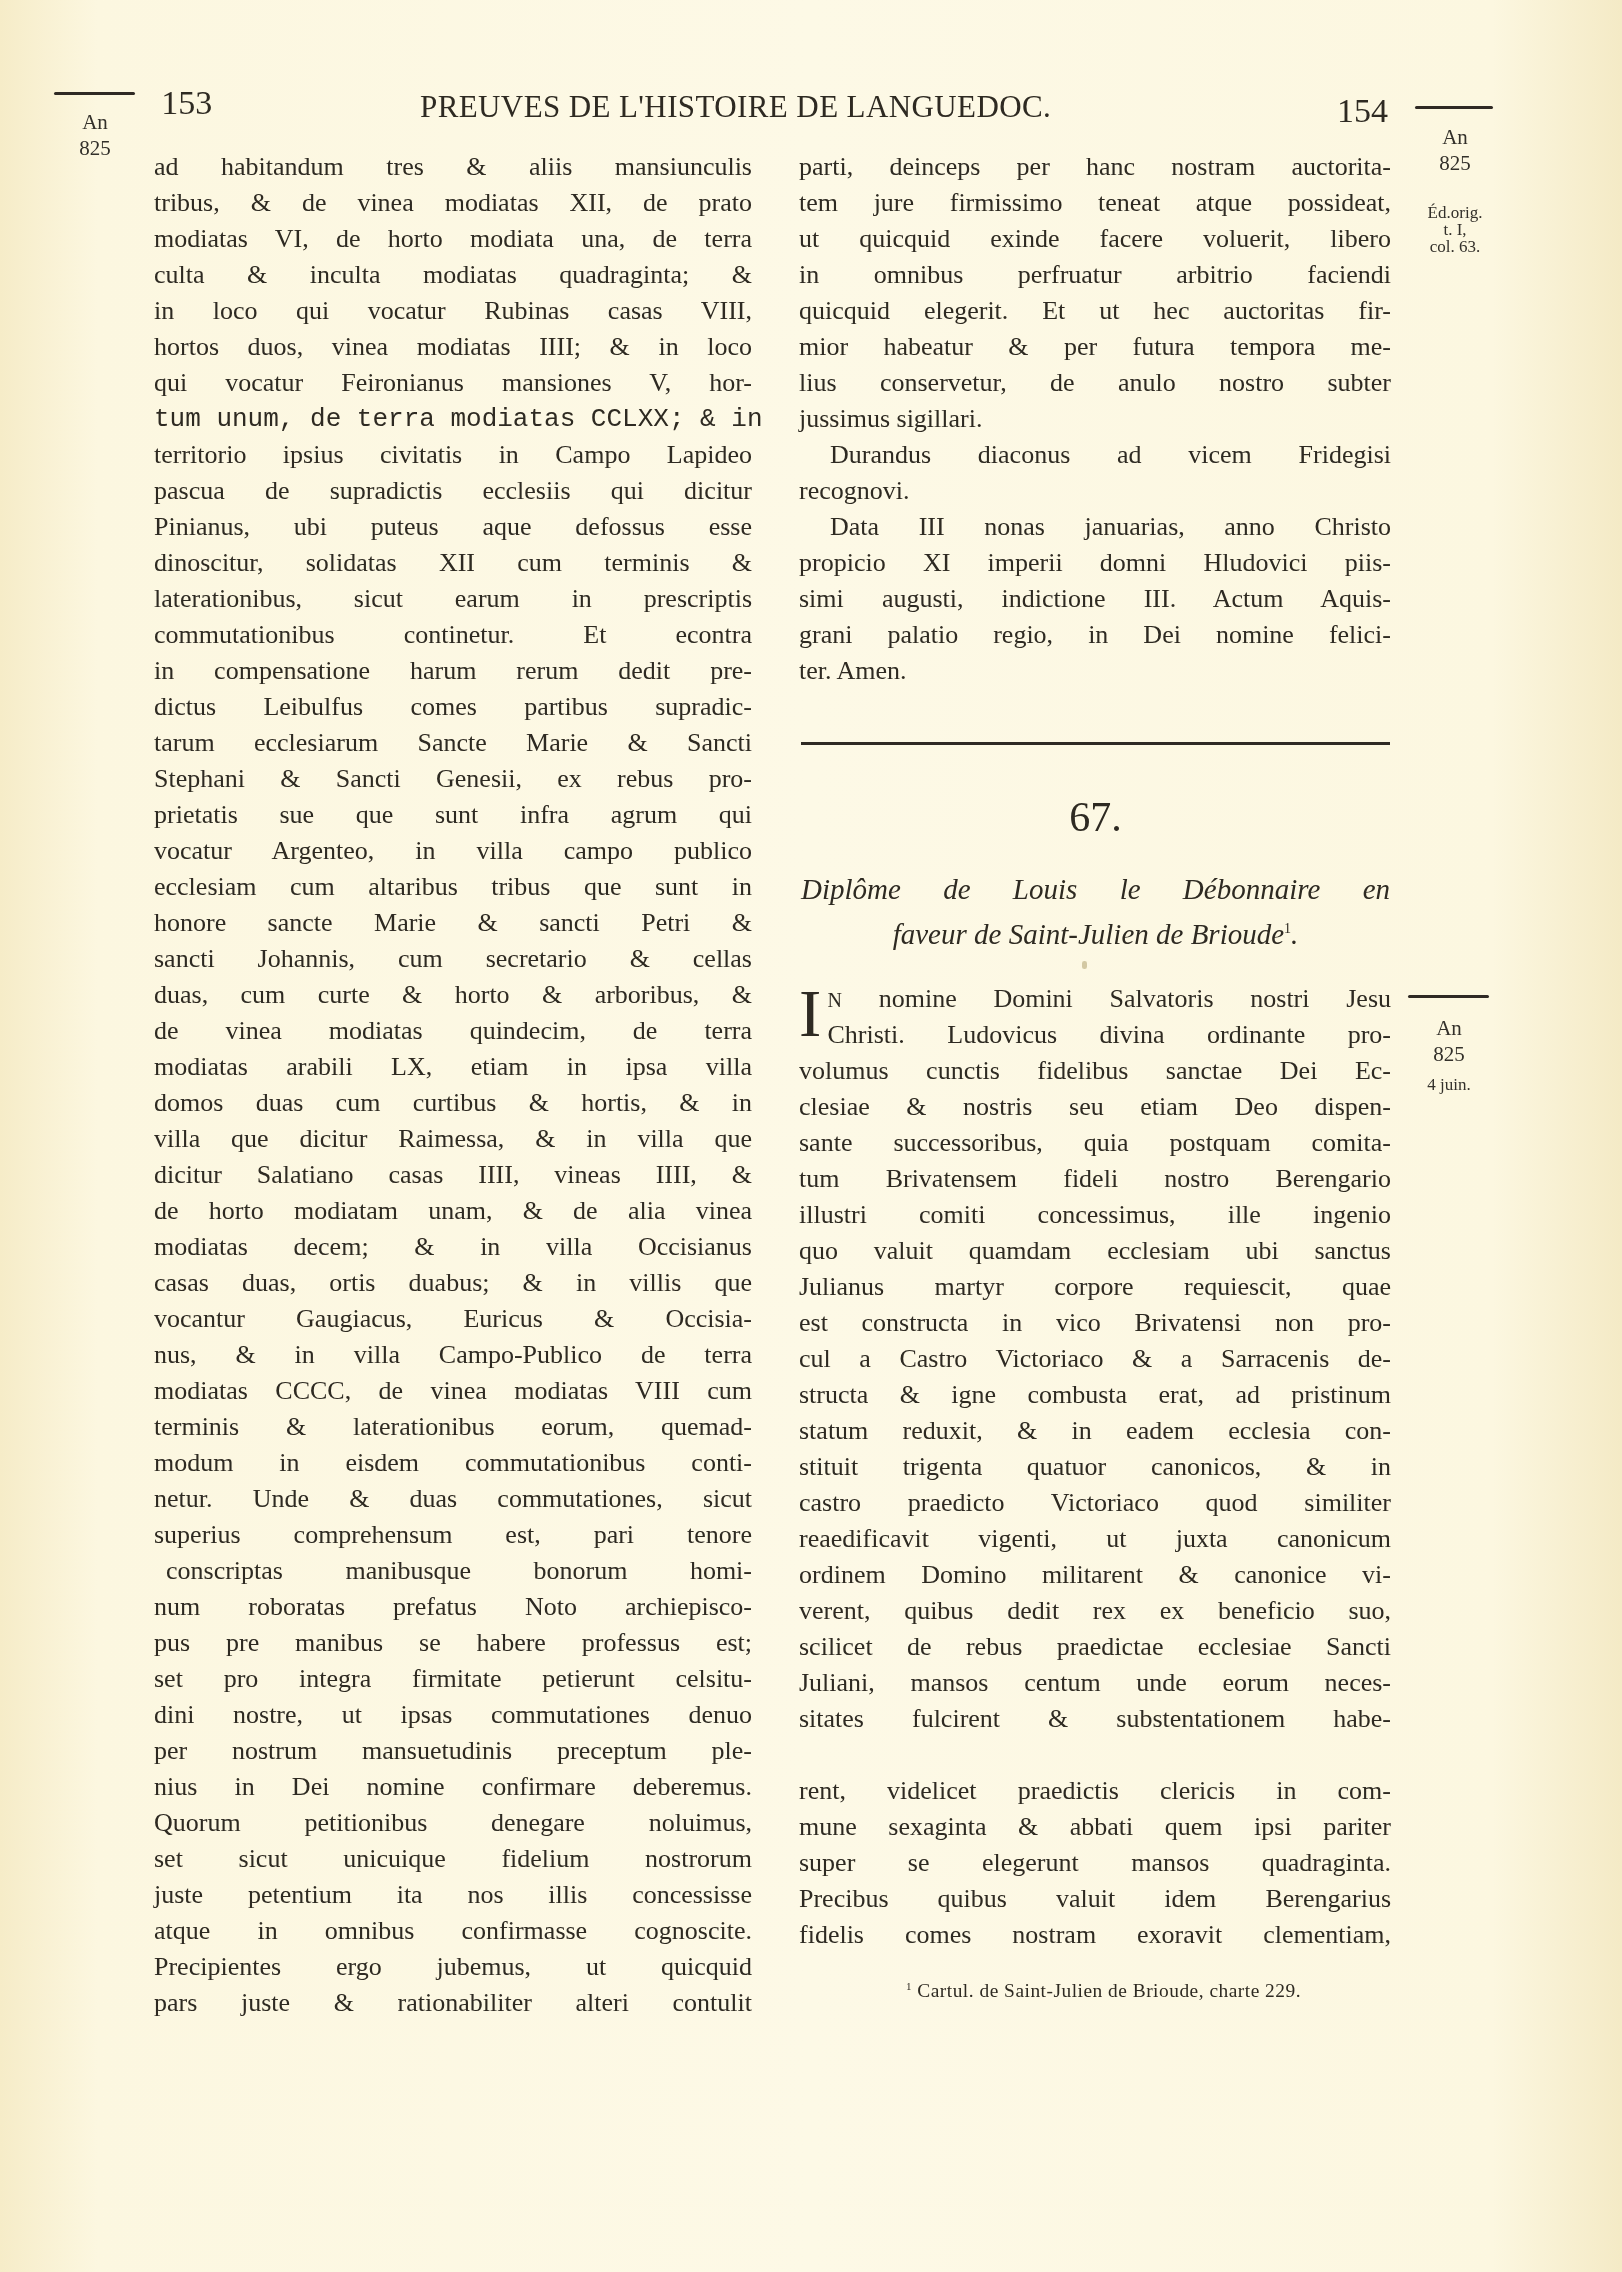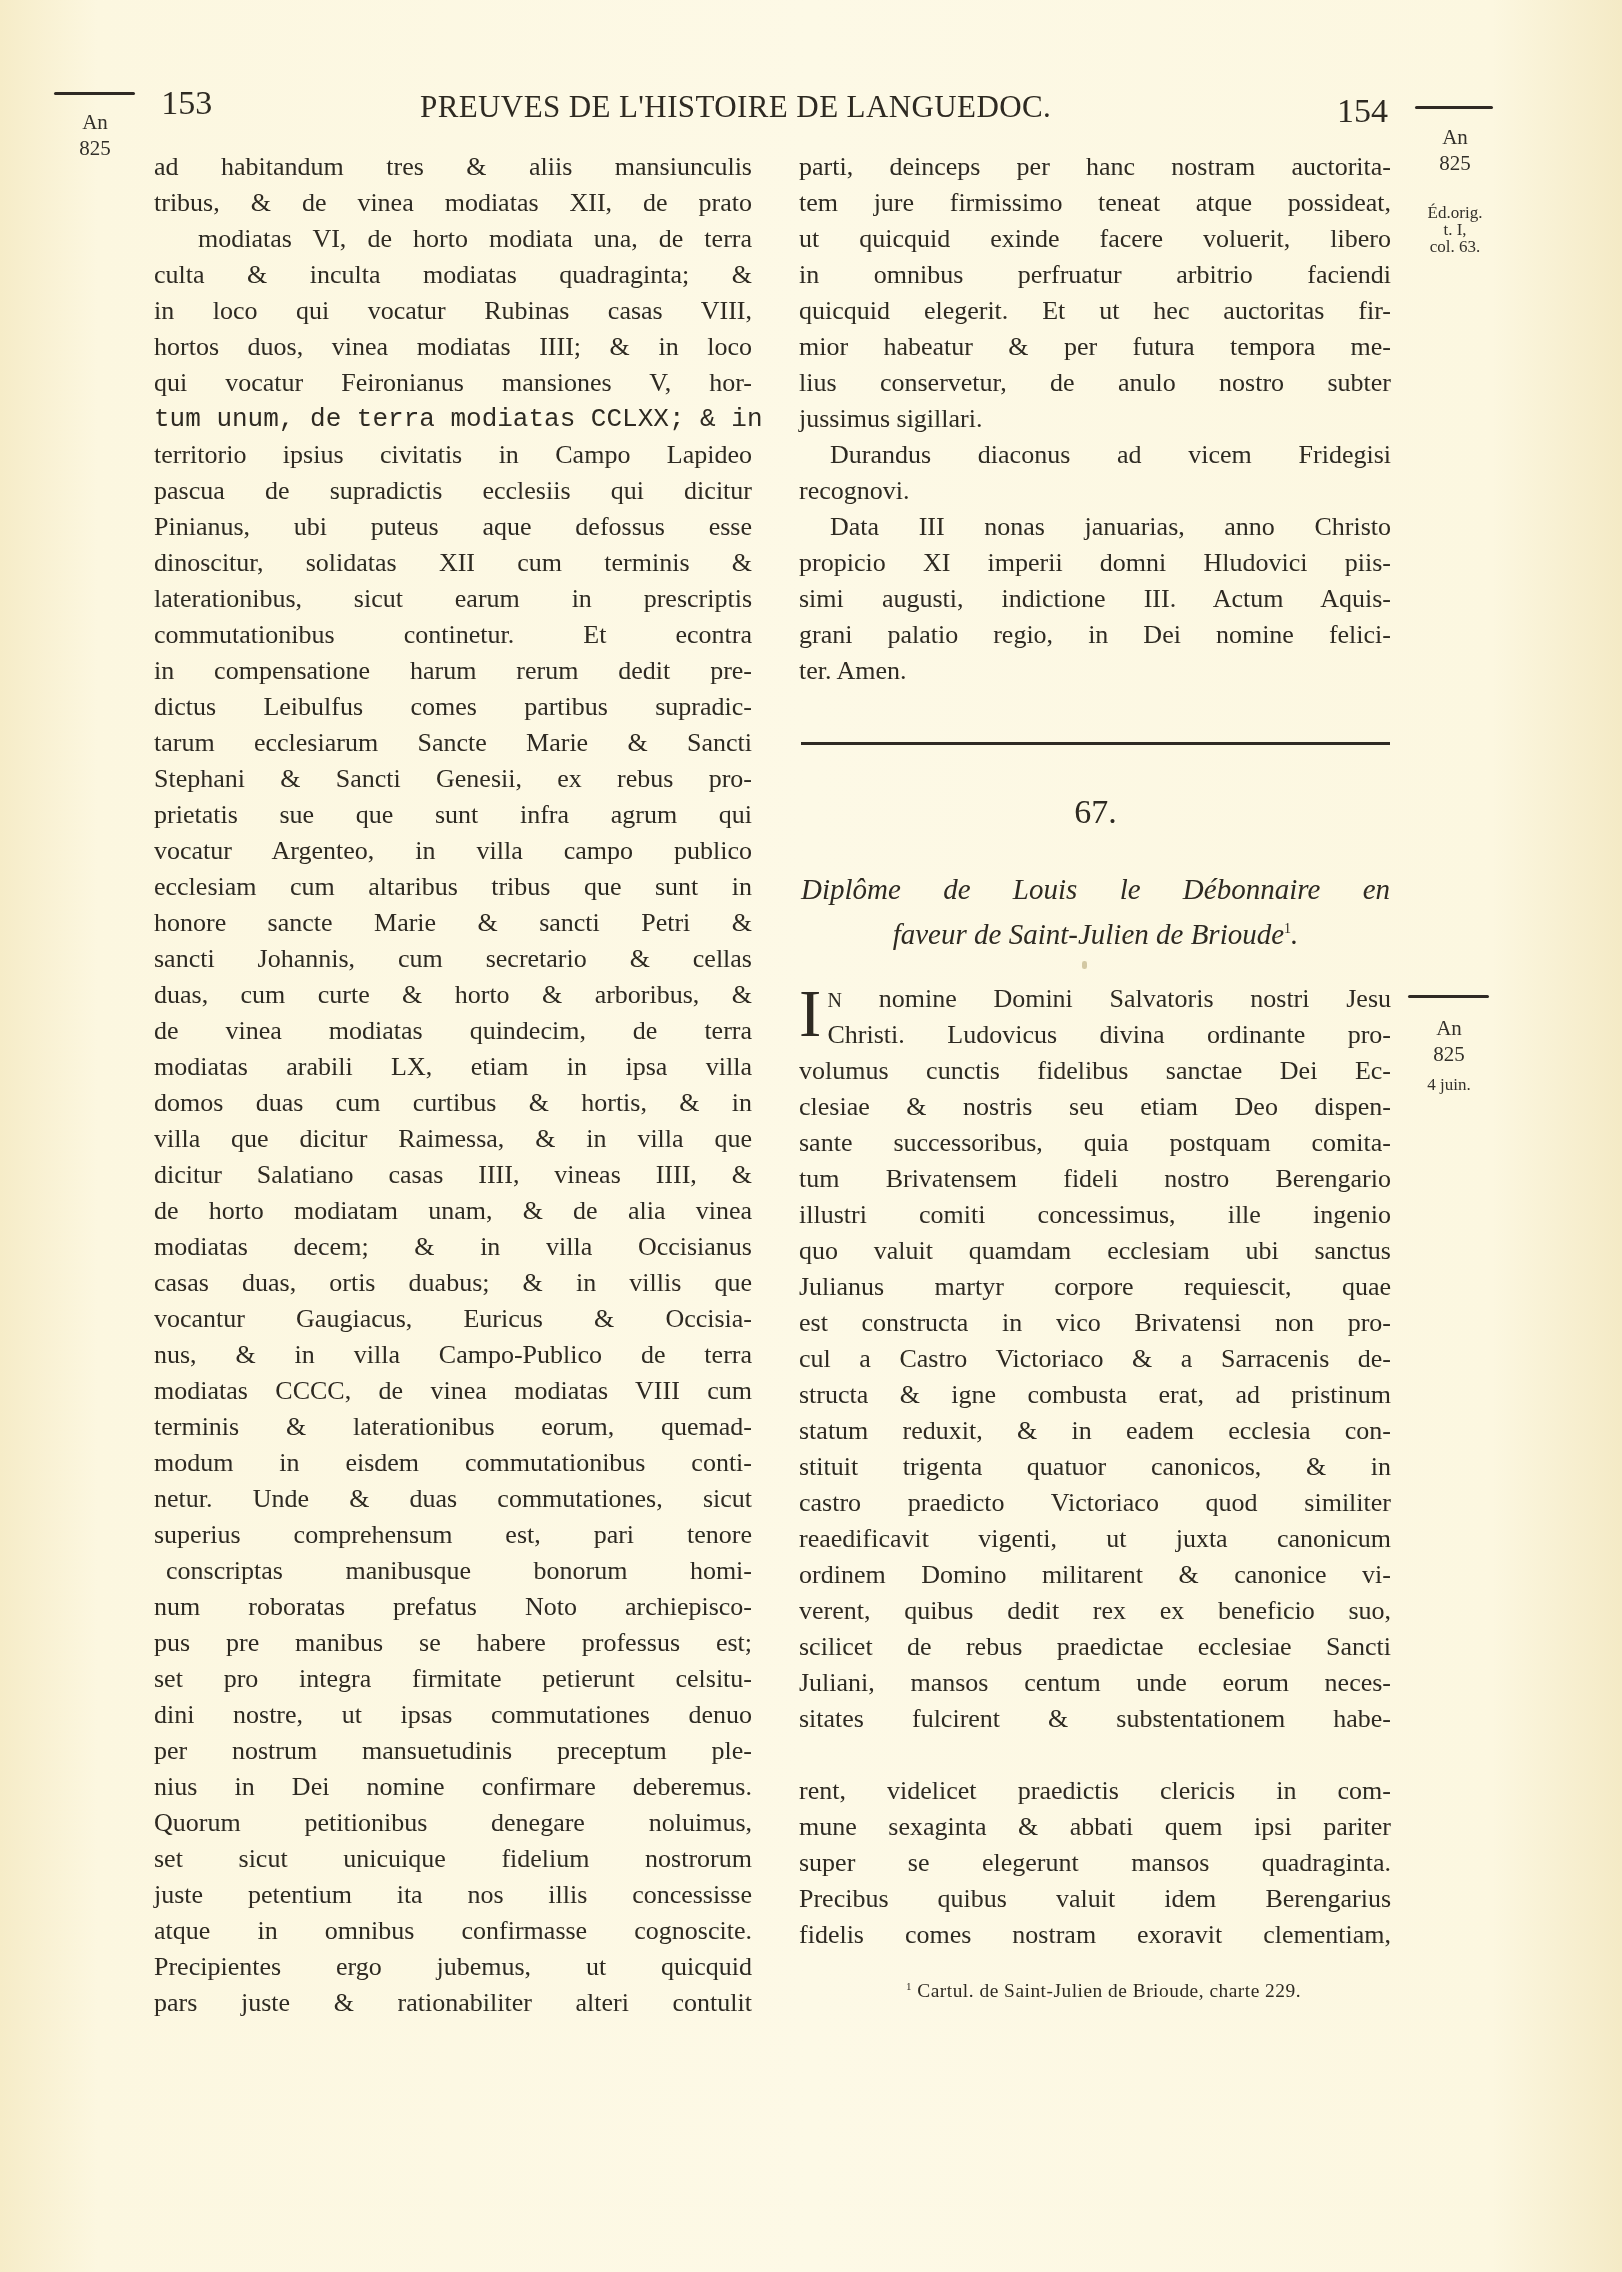--- a/index.html
+++ b/index.html
@@ -27,21 +27,21 @@
     position:absolute; top:149px; width:598px;
     font-family: "Liberation Serif", serif;
     font-size:26px; line-height:36px;
   }
   .col-left { left:154px; }
   .col-right { left:799px; width:592px; }
   .line { display:block; white-space:nowrap; text-align:justify; text-align-last:justify; height:36px; }
   .line.last { text-align-last:left; }
   .line.indent { padding-left:31px; }
   .section-rule { position:absolute; left:801px; top:742px; width:589px; height:3.1px; background:#2f2a24; }
-  .doc-number { position:absolute; left:801px; top:793px; width:589px; text-align:center; font-family:"Liberation Serif", serif; font-size:34px; }
+  .doc-number { position:absolute; left:801px; top:793px; width:589px; text-align:center; font-family:"Liberation Serif", serif; font-size:42px; }
   .doc-title { position:absolute; left:801px; top:870px; width:589px; font-family:"Liberation Serif", serif; font-style:italic; font-size:29px; line-height:39px; }
   .doc-title .t1 { display:block; text-align:justify; text-align-last:justify; white-space:nowrap; }
   .doc-title .t2 { display:block; text-align:center; white-space:nowrap; }
   .doc-title sup { font-size:14px; font-style:normal; }
   .body2 { position:absolute; left:799px; top:981px; width:592px; font-family:"Liberation Serif", serif; font-size:26px; line-height:36px; }
   .dropcap { float:left; font-size:67px; line-height:54px; margin:4.7px 6.2px 0 0; }
   .incipit-sc { font-size:20px; }
   .footnote { position:absolute; left:816px; top:1980px; width:575px; text-align:center; font-family:"Liberation Serif", serif; font-size:19.4px; letter-spacing:0.5px; }
   .footnote sup { font-size:11px; }
 </style>
@@ -67,21 +67,21 @@
 </div>
 <div class="margin-note" style="left:1399px; top:204px; width:112px; line-height:1.0;">
   <div class="small">Éd.orig.</div>
   <div class="small">t. I,</div>
   <div class="small">col. 63.</div>
 </div>
 
 <div class="col col-left" id="left-col">
     <span class="line" style="white-space: nowrap;">ad habitandum tres &amp; aliis mansiunculis</span>
     <span class="line" style="white-space: nowrap;">tribus, &amp; de vinea modiatas XII, de prato</span>
-    <span class="line" style="white-space: nowrap; margin-left: 44px;">modiatas VI, de horto modiata una, de terra</span>
+    <span class="line" style="white-space: nowrap;">modiatas VI, de horto modiata una, de terra</span>
     <span class="line" style="white-space: nowrap;">culta &amp; inculta modiatas quadraginta; &amp;</span>
     <span class="line" style="white-space: nowrap;">in loco qui vocatur Rubinas casas VIII,</span>
     <span class="line" style="white-space: nowrap;">hortos duos, vinea modiatas IIII; &amp; in loco</span>
     <span class="line" style="white-space: nowrap;">qui vocatur Feironianus mansiones V, hor-</span>
     <span class="line" style="white-space: nowrap; font-family: Liberation Mono, monospace;">tum unum, de terra modiatas CCLXX; &amp; in</span>
     <span class="line" style="white-space: nowrap;">territorio ipsius civitatis in Campo Lapideo</span>
     <span class="line" style="white-space: nowrap;">pascua de supradictis ecclesiis qui dicitur</span>
     <span class="line" style="white-space: nowrap;">Pinianus, ubi puteus aque defossus esse</span>
     <span class="line" style="white-space: nowrap;">dinoscitur, solidatas XII cum terminis &amp;</span>
     <span class="line" style="white-space: nowrap;">laterationibus, sicut earum in prescriptis</span>

